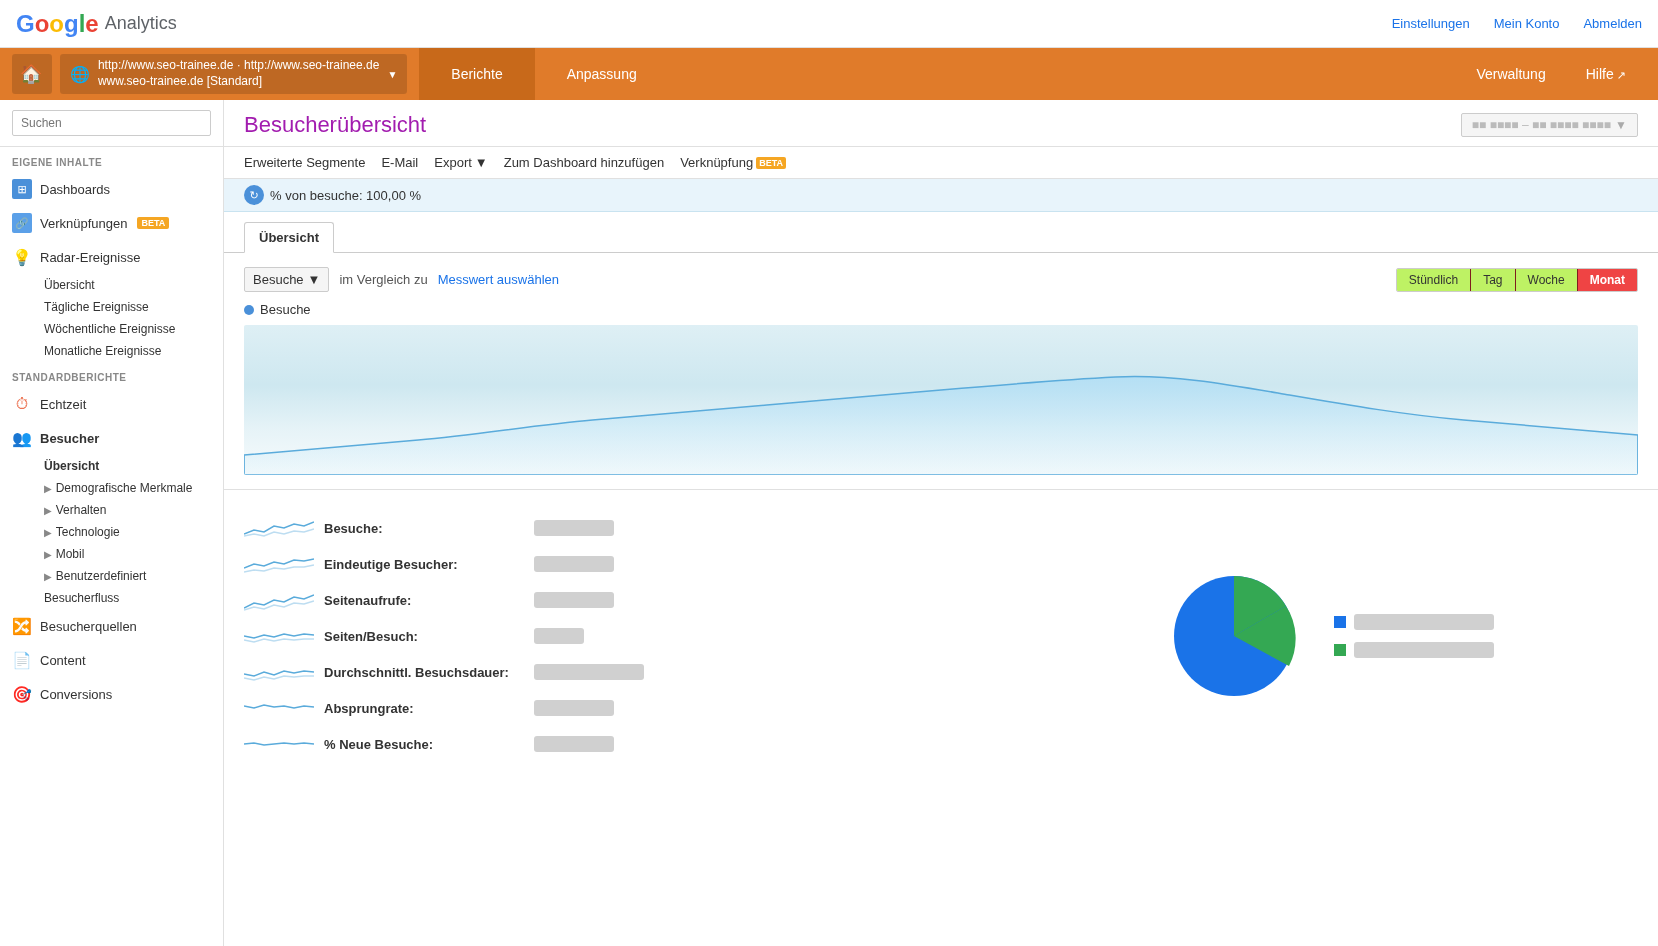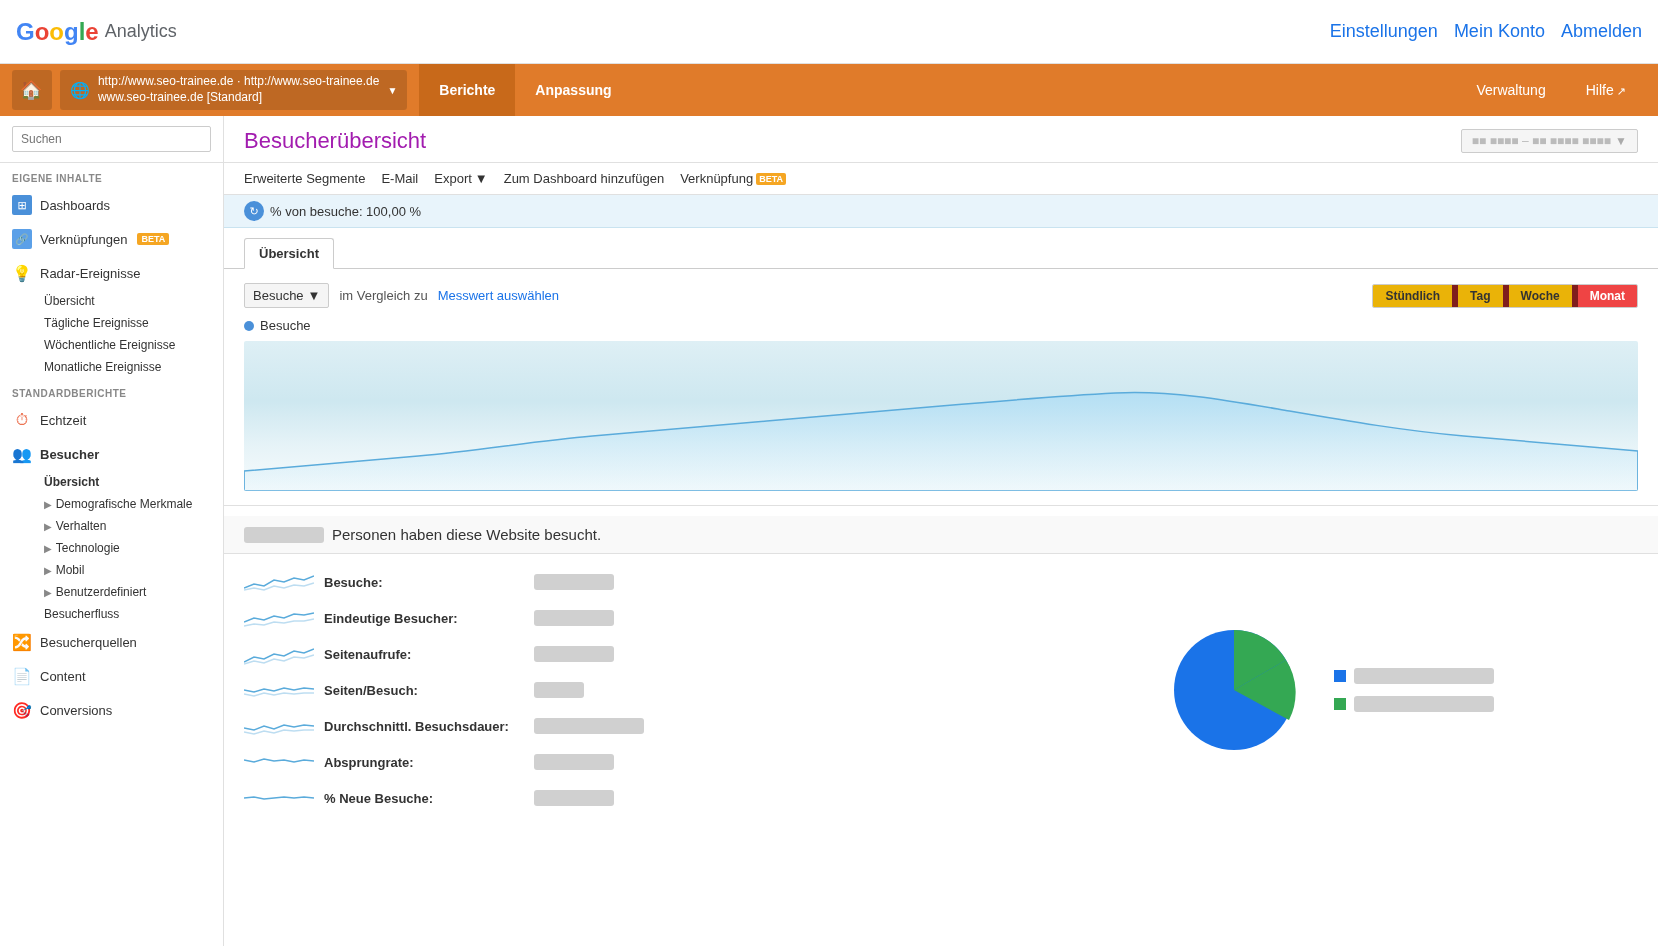--- a/index.html
+++ b/index.html
@@ -6,39 +6,39 @@
     body { font-family: Arial, sans-serif; font-size: 13px; color: #333; background: #fff; width: 1658px; min-height: 946px; overflow-x: hidden; }
 
     
     #top-bar {
       display: flex;
       align-items: center;
       justify-content: space-between;
       padding: 8px 16px;
       border-bottom: 1px solid #e0e0e0;
       background: #fff;
-      height: 64px;
+      height: 48px;
     }
     #logo {
       display: flex;
       align-items: center;
       gap: 6px;
       font-size: 20px;
       font-weight: normal;
       color: #555;
     }
     .g-blue { color: #4285F4; }
     .g-red { color: #EA4335; }
     .g-yellow { color: #FBBC05; }
     .g-green { color: #34A853; }
     .logo-text { color: #5f6368; font-size: 18px; }
     #top-nav-links {
       display: flex;
-      gap: 16px;
-      font-size: 18px;
+      gap: 24px;
+      font-size: 13px;
       color: #1a73e8;
     }
     #top-nav-links a { color: #1a73e8; text-decoration: none; cursor: pointer; }
 
     
     #orange-bar {
       background: #e07b2a;
       display: flex;
       align-items: center;
       height: 52px;
@@ -82,24 +82,24 @@
       display: flex;
       align-items: center;
       margin-left: 12px;
       flex: 1;
     }
     .nav-btn {
       background: none;
       border: none;
       color: #fff;
       font-size: 14px;
-      padding: 0 20px;
+      padding: 0 32px;
       height: 52px;
       cursor: pointer;
-      font-weight: bold;
+      font-weight: normal;
     }
     .nav-btn.active {
       background: #c8691a;
     }
     #right-nav {
       display: flex;
       align-items: center;
       margin-left: auto;
       gap: 0;
     }
@@ -331,25 +331,24 @@
       display: flex;
       gap: 0;
       border: 1px solid #ccc;
       border-radius: 2px;
       overflow: hidden;
     }
     .time-btn {
       padding: 4px 12px;
       font-size: 12px;
       border: none;
-      border-right: 6px solid #7f1d1d;
-      background: #eab308;
-      cursor: pointer;
-      color: #333;
-      font-weight: bold;
+      border-right: 1px solid #7f1d1d;
+      background: #bef264;
+      cursor: pointer;
+      color: #333;
     }
     .time-btn:last-child { border-right: none; }
     .time-btn.active { background: #ef4444; color: #fff; font-weight: bold; }
     .chart-legend {
       display: flex;
       align-items: center;
       gap: 6px;
       margin-bottom: 8px;
       font-size: 13px;
     }
@@ -652,24 +651,20 @@
               <stop offset="0%" stop-color="#aeddf5" stop-opacity="0.8"></stop>
               <stop offset="100%" stop-color="#d4eef9" stop-opacity="0.2"></stop>
             </linearGradient>
           </defs>
           <path d="M0,130 C50,125 100,120 150,115 C200,110 250,100 300,95 C350,90 400,85 450,80 C500,75 550,70 600,65 C650,60 700,55 750,52 C800,49 850,60 900,70 C950,80 1000,90 1050,95 C1100,100 1150,105 1200,110 L1200,150 L0,150 Z" fill="url(#chartGrad)" stroke="#5aabdb" stroke-width="1.5"></path>
         </svg>
       </div>
     </div>
 
     <div id="stats-section">
-      <div id="visitors-headline">
-        <span class="blurred-value blurred-md">&nbsp;&nbsp;&nbsp;&nbsp;&nbsp;&nbsp;&nbsp;&nbsp;</span>
-        <span>Personen haben diese Website besucht.</span>
-      </div>
 
       <div id="stats-grid">
         <div id="stats-left">
 
           <div class="stat-row">
             <svg class="sparkline" viewBox="0 0 70 24">
               <polyline points="0,18 10,14 20,16 30,10 40,12 50,8 60,10 70,6" fill="none" stroke="#5aabdb" stroke-width="1.5"></polyline>
               <polyline points="0,20 10,18 20,20 30,16 40,18 50,15 60,16 70,13" fill="none" stroke="#5aabdb" stroke-width="1.5" opacity="0.4"></polyline>
             </svg>
             <span class="stat-label">Besuche:</span>

